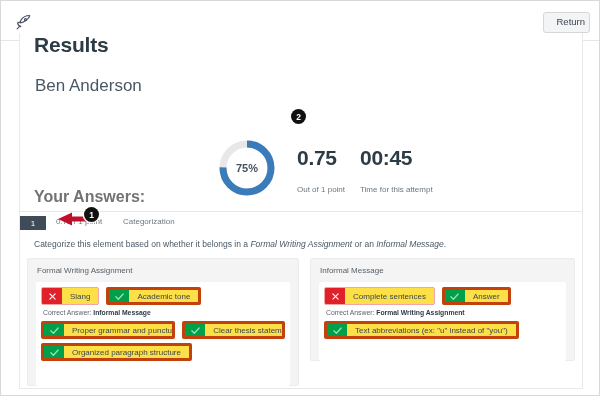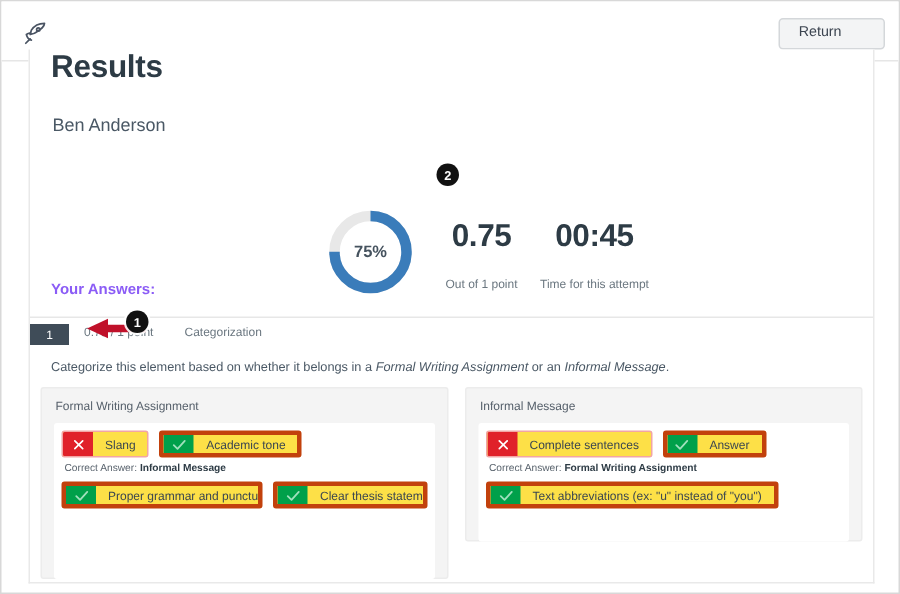--- a/index.html
+++ b/index.html
@@ -24,21 +24,21 @@
     background: #ffffff;
     border-bottom: 1px solid #e6e6e6;
   }
   .rocket-icon {
     position: absolute; left: 12px; top: 12px;
     width: 20px; height: 20px;
     color: #4a5463;
   }
   .return-btn {
     position: absolute; right: 9px; top: 11px;
-    padding: 3px 28px 4px 12px;
+    padding: 3px 4px 4px 12px;
     font-size: 9.5px;
     color: #3c4450;
     background: #f3f4f5;
     border: 1px solid #d4d7da;
     border-radius: 3px;
     line-height: 12px;
     cursor: pointer;
   }
 
   
@@ -52,21 +52,21 @@
   }
 
   .results-title {
     position: absolute; left: 14px; top: 0;
     font-size: 21px; font-weight: bold;
     color: #2d3b45;
     letter-spacing: -0.2px;
   }
   .student-name {
     position: absolute; left: 15px; top: 43px;
-    font-size: 12px;
+    font-size: 17px;
     color: #4a5865;
   }
 
   
   .score-strip {
     position: absolute; left: 0; top: 72px;
     width: 562px; height: 98px;
   }
   .donut-wrap {
     position: absolute; left: 196px; top: 32px;
@@ -74,40 +74,40 @@
   }
   .donut-wrap svg { display: block; }
   .donut-pct {
     position: absolute; left: 0; top: 0;
     width: 62px; height: 62px;
     display: flex; align-items: center; justify-content: center;
     font-size: 11px; font-weight: bold;
     color: #45525e;
   }
   .stat {
-    position: absolute; top: 42px; text-align: center;
+    position: absolute; top: 42px;
   }
   .stat.points { left: 277px; }
   .stat.time   { left: 340px; }
   .stat-value {
     font-size: 21px; font-weight: bold;
     color: #2d3b45; line-height: 22px;
     letter-spacing: -0.3px;
   }
   .stat-label {
     margin-top: 16px;
     font-size: 8px;
     color: #6b7780;
   }
 
   
   .answers-head {
     position: absolute; left: 14px; top: 155px;
-    font-size: 10px; font-weight: bold;
-    color: #8b5cf6;
+    font-size: 16px; font-weight: bold;
+    color: #737373;
   }
   .divider {
     position: absolute; left: 0; top: 178px;
     width: 562px; height: 1px;
     background: #e7e7e7;
   }
 
   .q-row {
     position: absolute; left: 0; top: 181px;
     width: 562px; height: 22px;
@@ -321,20 +321,30 @@
               </div>
               <div class="chip correct">
                 <div class="chip-mark">
                   <svg width="11" height="11" viewBox="0 0 24 24" fill="none" stroke="#9fe0bd" stroke-width="2.6" stroke-linecap="round" stroke-linejoin="round">
                     <path d="M4 12.5 L9.5 18 L20 6.5"></path>
                   </svg>
                 </div>
                 <div class="chip-text">Clear thesis statement</div>
               </div>
             </div>
+            <div class="chip-row">
+              <div class="chip correct">
+                <div class="chip-mark">
+                  <svg width="11" height="11" viewBox="0 0 24 24" fill="none" stroke="#9fe0bd" stroke-width="2.6" stroke-linecap="round" stroke-linejoin="round">
+                    <path d="M4 12.5 L9.5 18 L20 6.5"></path>
+                  </svg>
+                </div>
+                <div class="chip-text">Organized paragraph structure</div>
+              </div>
+            </div>
           </div>
       </div>
       <div class="panel right">
         <div class="panel-title">Informal Message</div>
         <div class="panel-body" id="panel-body-1">
             <div class="chip-row">
               <div class="chip incorrect">
                 <div class="chip-mark">
                   <svg width="9" height="9" viewBox="0 0 24 24" fill="none" stroke="#ffffff" stroke-width="3" stroke-linecap="round">
                     <path d="M5 5 L19 19"></path>

